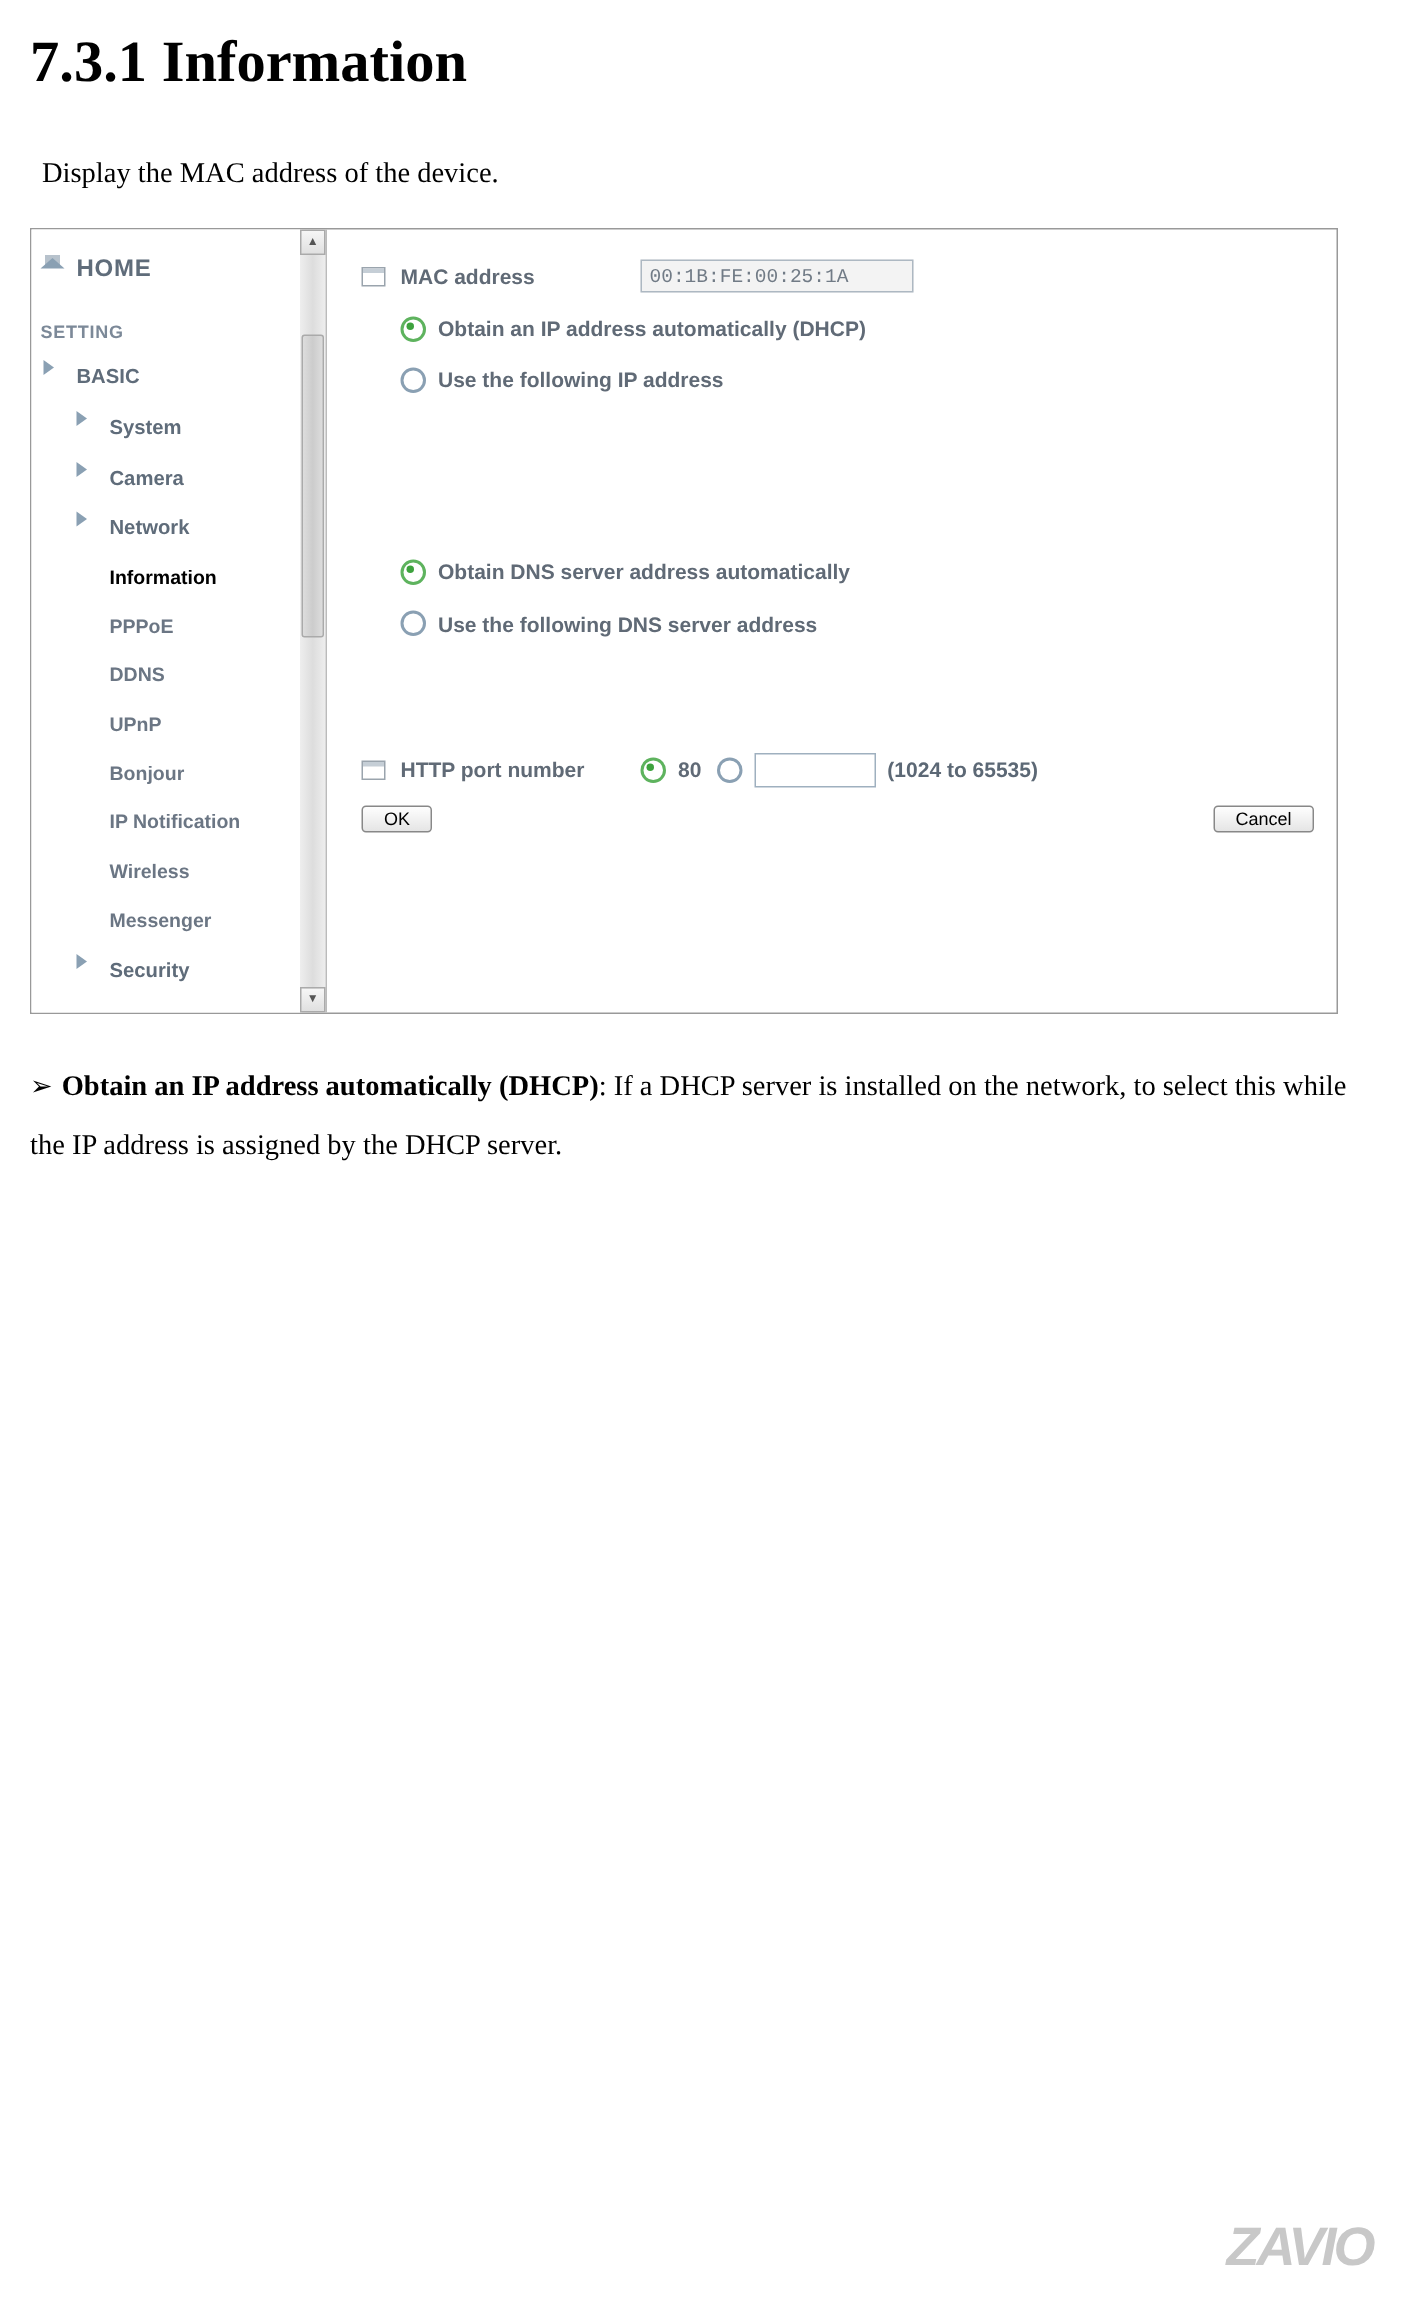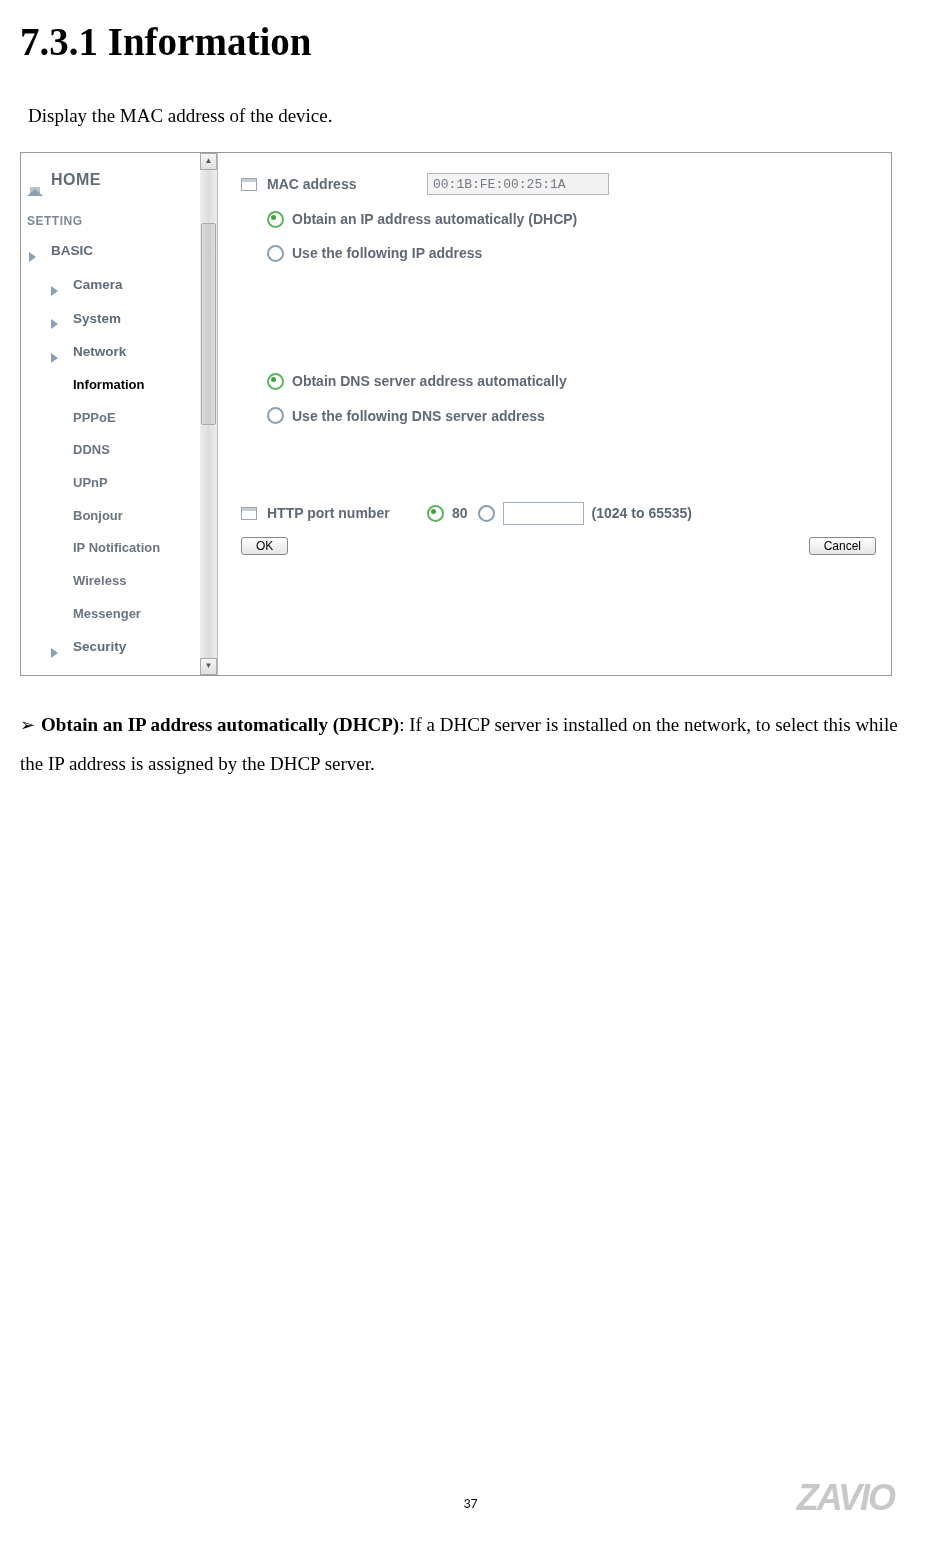--- a/index.html
+++ b/index.html
@@ -59,21 +59,21 @@
   .sb-thumb {
     position: absolute;
     top: 70px; left: 1px; right: 1px;
     height: 200px;
     background: linear-gradient(to right, #ddd, #ccc, #ddd);
     border: 1px solid #aaa;
     border-radius: 2px;
   }
   .nav-item {
     display: flex;
-    align-items: flex-end;
+    align-items: flex-start;
     padding: 4px 6px;
     color: #5f6c7a;
     font-weight: bold;
     font-size: 13.5px;
     cursor: pointer;
   }
   .nav-item.toplink { font-size: 16px; letter-spacing: .5px; }
   .nav-heading {
     padding: 10px 6px 2px 6px;
     font-size: 12px;
@@ -170,21 +170,21 @@
   .pagenum {
     position: absolute;
     bottom: 28px;
     left: 0; right: 0;
     text-align: center;
     font-size: 14px;
     font-family: Calibri, sans-serif;
   }
   .logo {
     position: absolute;
-    right: 27px; bottom: 14px;
+    right: 6px; bottom: 14px;
     font-family: Arial Black, Arial, sans-serif;
     font-weight: 900;
     font-size: 36px;
     color: #c8c8c8;
     letter-spacing: -2px;
     font-style: italic;
   }
   .page-wrap {
     position: relative;
     min-height: 1541px;
@@ -204,25 +204,25 @@
       <span class="nav-icon house"></span>
       <span>HOME</span>
     </div>
     <div class="nav-heading">SETTING</div>
     <div class="nav-item">
       <span class="nav-icon arrow"></span>
       <span>BASIC</span>
     </div>
     <div class="nav-item sub1">
       <span class="nav-icon arrow"></span>
+      <span>System</span>
+    </div>
+    <div class="nav-item sub1">
+      <span class="nav-icon arrow"></span>
       <span>Camera</span>
-    </div>
-    <div class="nav-item sub1">
-      <span class="nav-icon arrow"></span>
-      <span>System</span>
     </div>
     <div class="nav-item sub1">
       <span class="nav-icon arrow"></span>
       <span>Network</span>
     </div>
     <div class="nav-item sub2 selected">Information</div>
     <div class="nav-item sub2">PPPoE</div>
     <div class="nav-item sub2">DDNS</div>
     <div class="nav-item sub2">UPnP</div>
     <div class="nav-item sub2">Bonjour</div>
@@ -283,16 +283,15 @@
       <button class="btn">OK</button>
       <button class="btn">Cancel</button>
     </div>
   </div>
 </div>
 
 <p class="para">
   <span class="bullet"><b>Obtain an IP address automatically (DHCP)</b></span><span>: If a DHCP server is installed on the network, to select this while the IP address is assigned by the DHCP server.</span>
 </p>
 
-<div class="pagenum">37</div>
 <div class="logo">ZAVIO</div>
 
 </div>
 
 </body></html>

